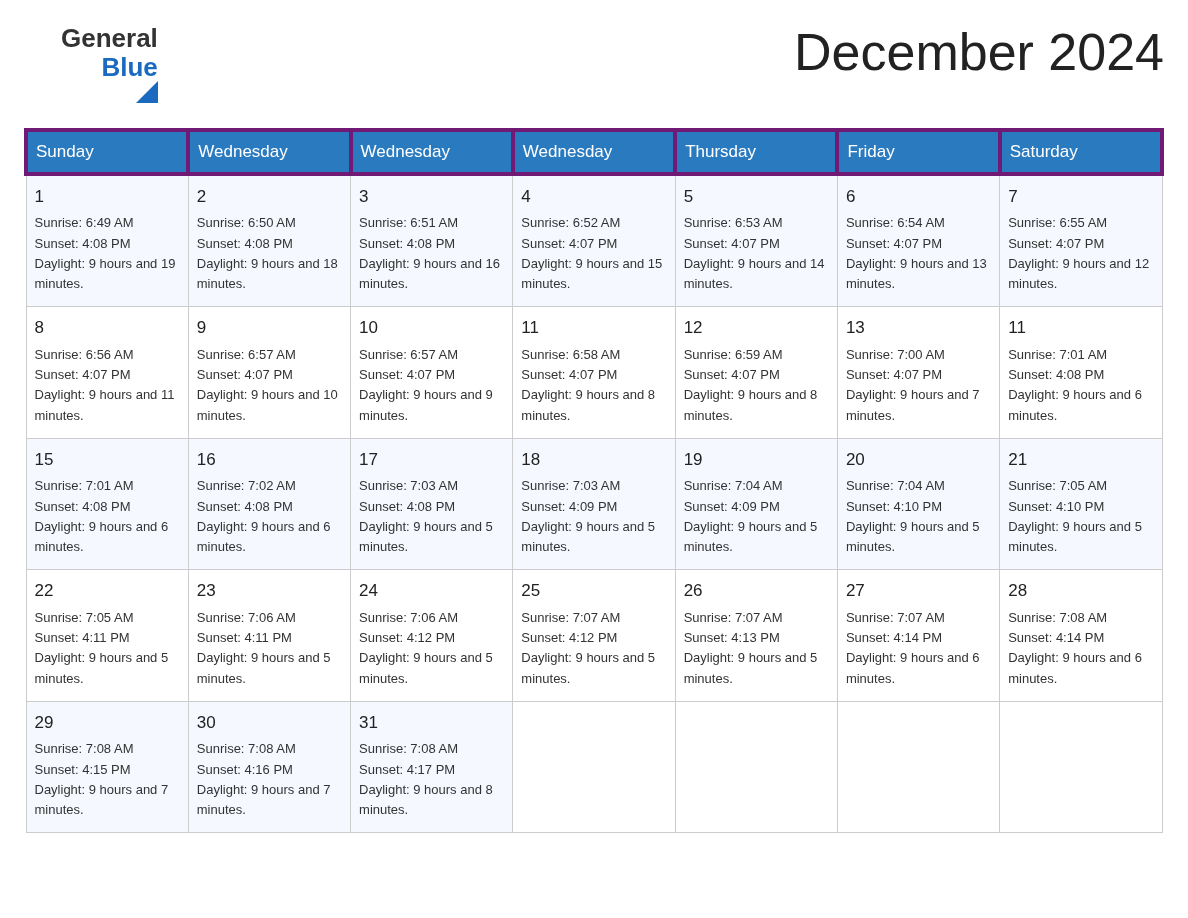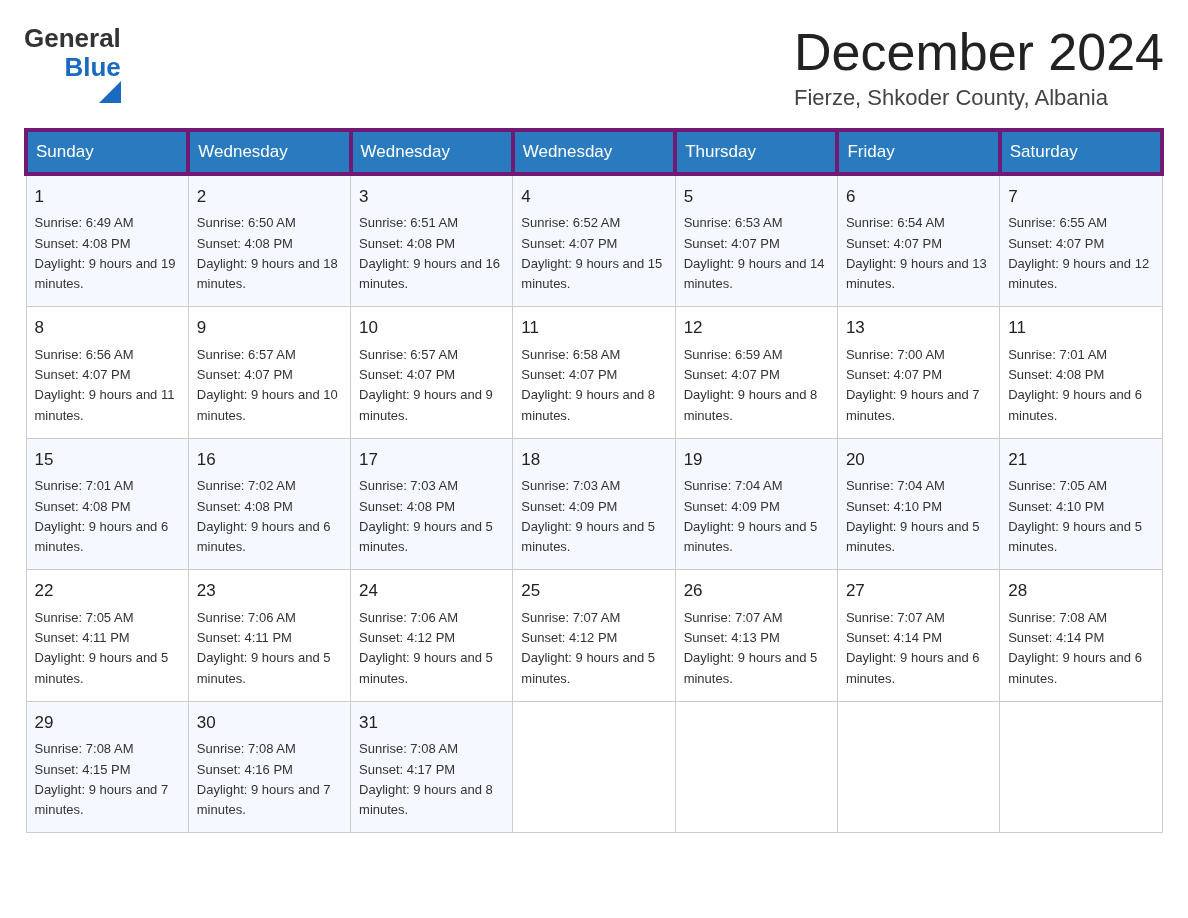--- a/index.html
+++ b/index.html
@@ -12,38 +12,39 @@
     }
     .header {
       display: flex;
       justify-content: space-between;
       align-items: flex-start;
       margin-bottom: 16px;
     }
     .logo {
       display: flex;
       align-items: flex-start;
+      margin-left: 37px;
     }
     .logo-text {
       display: flex;
       flex-direction: column;
       line-height: 1.1;
     }
     .logo-general {
       font-size: 26px;
       font-weight: bold;
       color: #333;
     }
     .logo-blue {
       font-size: 26px;
       font-weight: bold;
       color: #1a6bbf;
     }
     .title-block {
-      text-align: left;
+      text-align: right;
     }
     .month-title {
       font-size: 52px;
       font-weight: normal;
       color: #222;
       line-height: 1.1;
     }
     .location-title {
       font-size: 22px;
       color: #444;
@@ -106,21 +107,20 @@
         <div style="margin-left:3px; margin-bottom:5px;">
           <svg width="22" height="22" viewBox="0 0 22 22">
             <polygon points="0,22 22,22 22,0" fill="#1a6bbf"></polygon>
           </svg>
         </div>
       </div>
     </div>
   </div>
   <div class="title-block">
     <div class="month-title">December 2024</div>
-    <div class="location-title">Fierze, Shkoder County, Albania</div>
   </div>
 </div>
 
 <table>
   <thead>
     <tr>
     <th>Sunday</th>
         <th>Wednesday</th>
         <th>Wednesday</th>
         <th>Wednesday</th>

